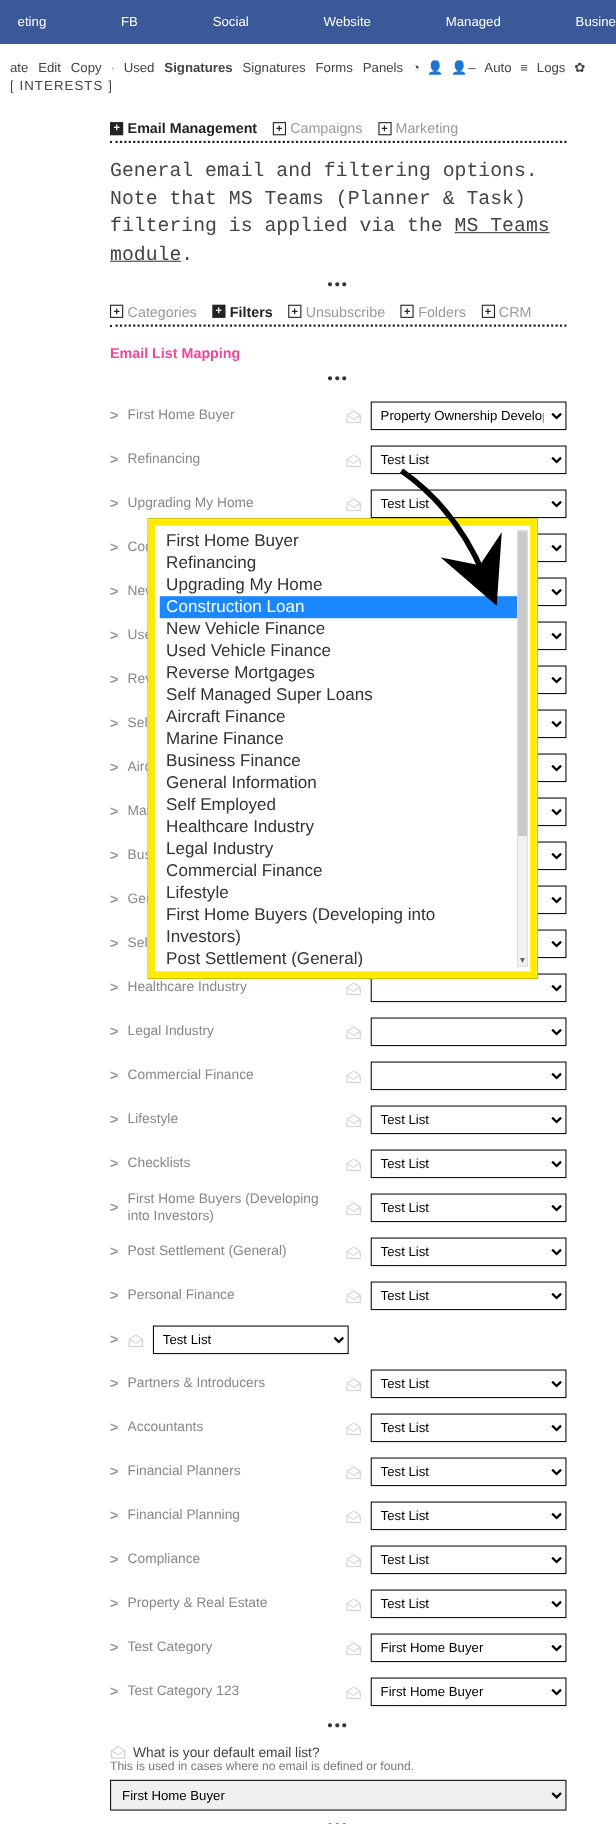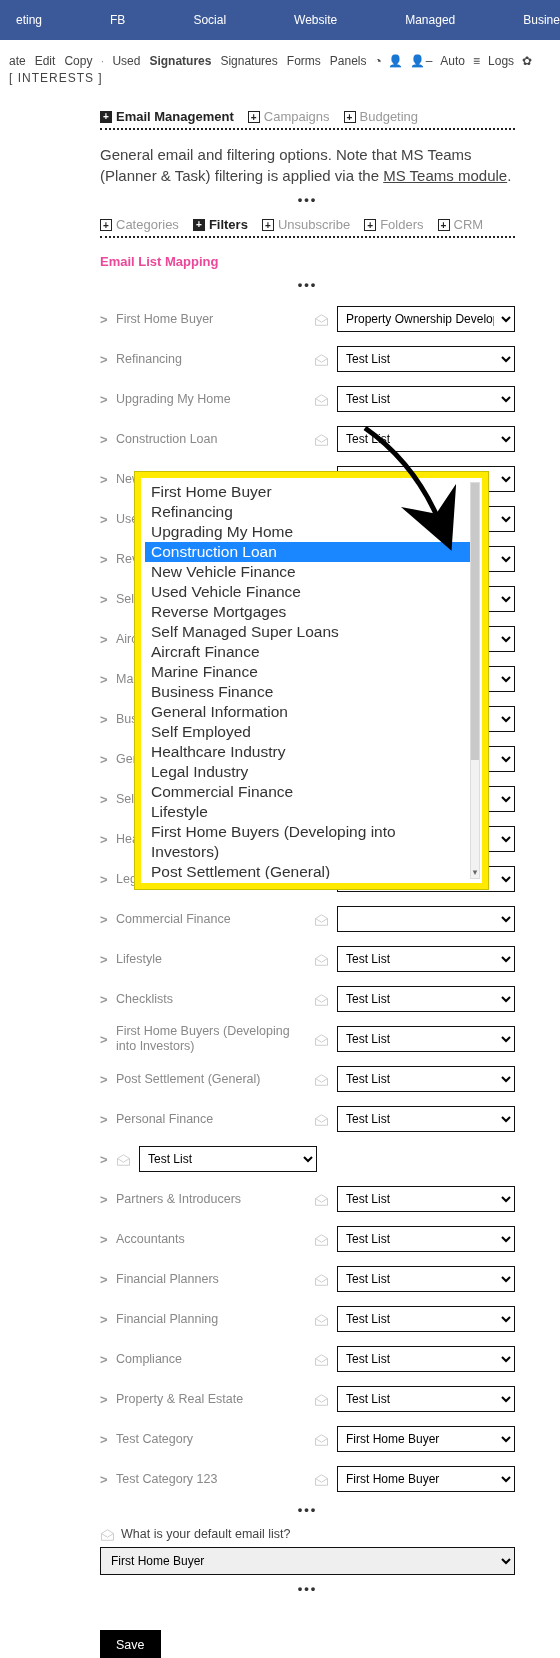--- a/index.html
+++ b/index.html
@@ -23,21 +23,21 @@
   @media (max-width:560px){ .content{padding-left:100px;} }
 
   
   .mgrtabs { display:flex; gap:14px; align-items:center; font-size:13px; margin-bottom:4px;}
   .mgrtabs .tab { color:#999; display:flex; align-items:center; gap:4px; cursor:pointer;}
   .mgrtabs .tab.active { color:#222; font-weight:600;}
   .plusbox { display:inline-block; width:12px; height:12px; background:#222; color:#fff; font-size:10px; line-height:12px; text-align:center; font-weight:700;}
   .plusbox.inactive{ background:#fff; color:#222; border:1px solid #222;}
   .dashrule { border:none; border-top:2px dotted #222; margin:2px 0 14px 0;}
 
-  .para { font-size:15px; color:#444; line-height:1.4; margin-bottom:6px;}
+  .para { font-size:18px; color:#444; line-height:1.4; margin-bottom:6px;font-family:Liberation Mono, monospace;}
   .para a { color:#444; text-decoration:underline;}
   .tridot { text-align:center; font-weight:700; letter-spacing:2px; margin:6px 0 10px;}
 
   .subtabs { display:flex; gap:14px; font-size:13px; margin-bottom:4px;}
   .subtabs .stab{ color:#999; display:flex; align-items:center; gap:4px; cursor:pointer;}
   .subtabs .stab.active{ color:#222; font-weight:600;}
 
   h4.section { font-size:13px; font-weight:700; margin:16px 0 8px; color:#ec4899;}
   .small { font-size:11px; color:#777;}
 
@@ -116,21 +116,21 @@
       <div class="tab active">
         <span class="plusbox">+</span>
         <span>Email Management</span>
       </div>
       <div class="tab">
         <span class="plusbox inactive">+</span>
         <span>Campaigns</span>
       </div>
       <div class="tab">
         <span class="plusbox inactive">+</span>
-        <span>Budgeting</span>
+        <span>Marketing</span>
       </div>
     </div>
   <hr class="dashrule">
 
   <div class="para">
     <span>General email and filtering options. Note that MS Teams (Planner &amp; Task) filtering is applied via the </span><a href="#">MS Teams module</a><span>.</span>
   </div>
   <div class="tridot">•••</div>
 
   <div class="subtabs" id="subtabs">
@@ -406,20 +406,21 @@
 
   <div class="tridot">•••</div>
 
   <div class="defblock">
     <div class="q">
       <span><svg class="envsvg" viewBox="0 0 20 16">
             <path d="M2 6 L10 1 L18 6 V15 H2 Z M2 6 L10 11 L18 6"></path>
           </svg></span>
       <span>What is your default email list?</span>
     </div>
+    <div class="small">This is used in cases where no email is defined or found.</div>
     <select>
       <option>First Home Buyer</option>
     </select>
   </div>
 
   <div class="tridot">•••</div>
 
   <button class="savebtn">Save</button>
 
 </div>

